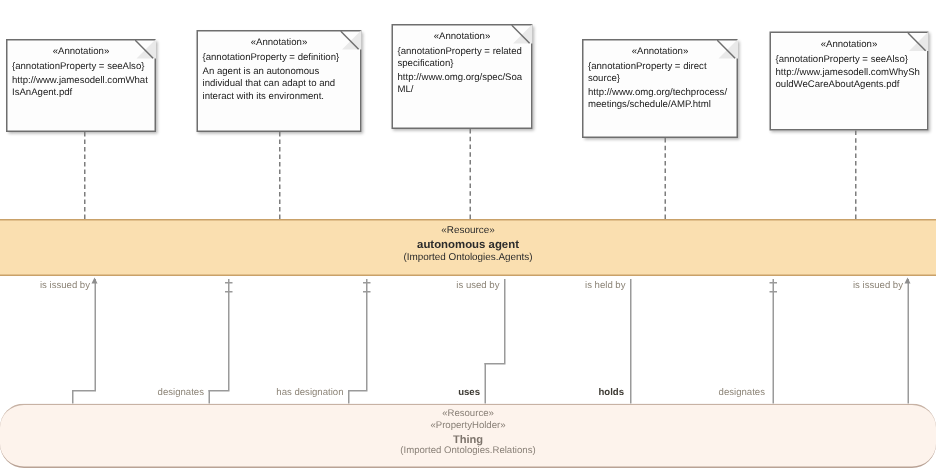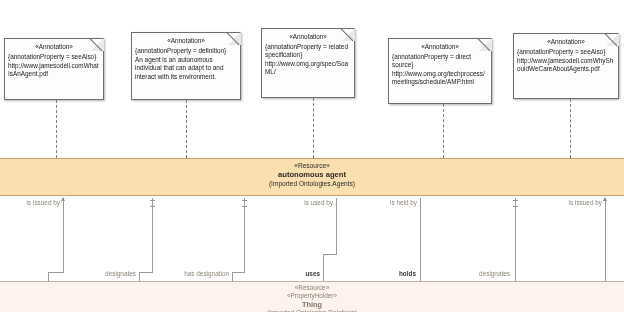--- a/index.html
+++ b/index.html
@@ -8,21 +8,21 @@
     background: #ffffff;
   }
   body {
     width: 624px; height: 312px;
     font-family: "Liberation Sans", sans-serif;
     overflow: hidden;
     position: relative;
   }
   #diagram {
     position: absolute;
-    left: 0; top: 12px;
+    left: 0; top: 0;
     width: 624px; height: 232px; text-decoration: underline;
   }
 
   
   .note {
     position: absolute;
     background: #fdfdfd;
     border: 1px solid #6e6e6e;
     box-shadow: 1px 1px 2px rgba(0,0,0,0.30);
     font-size: 6.4px;
@@ -261,20 +261,20 @@
   <div class="role r" style="left:273px; top:187px; width:60px;">is used by</div>
   <div class="role r" style="left:357px; top:187px; width:60px;">is held by</div>
   <div class="role r" style="left:542px; top:187px; width:60px;">is issued by</div>
 
   <div class="role r" style="left:78px; top:258px; width:58px;">designates</div>
   <div class="role r" style="left:165px; top:258px; width:64px;">has designation</div>
   <div class="role bold r" style="left:278px; top:258px; width:42px;">uses</div>
   <div class="role bold r" style="left:370px; top:258px; width:46px;">holds</div>
   <div class="role r" style="left:452px; top:258px; width:58px;">designates</div>
 
-  <div class="holder-band" style="top:269px; height:43px; padding-top:2px;">
+  <div class="holder-band" style="top:269px; height:43px; padding-top:2px;border-radius:16px;">
     <div class="holder-stereo">«Resource»</div>
     <div class="holder-stereo">«PropertyHolder»</div>
     <div class="holder-name">Thing</div>
     <div class="holder-ns">(Imported Ontologies.Relations)</div>
   </div>
 
 </div>
 
 </body></html>

